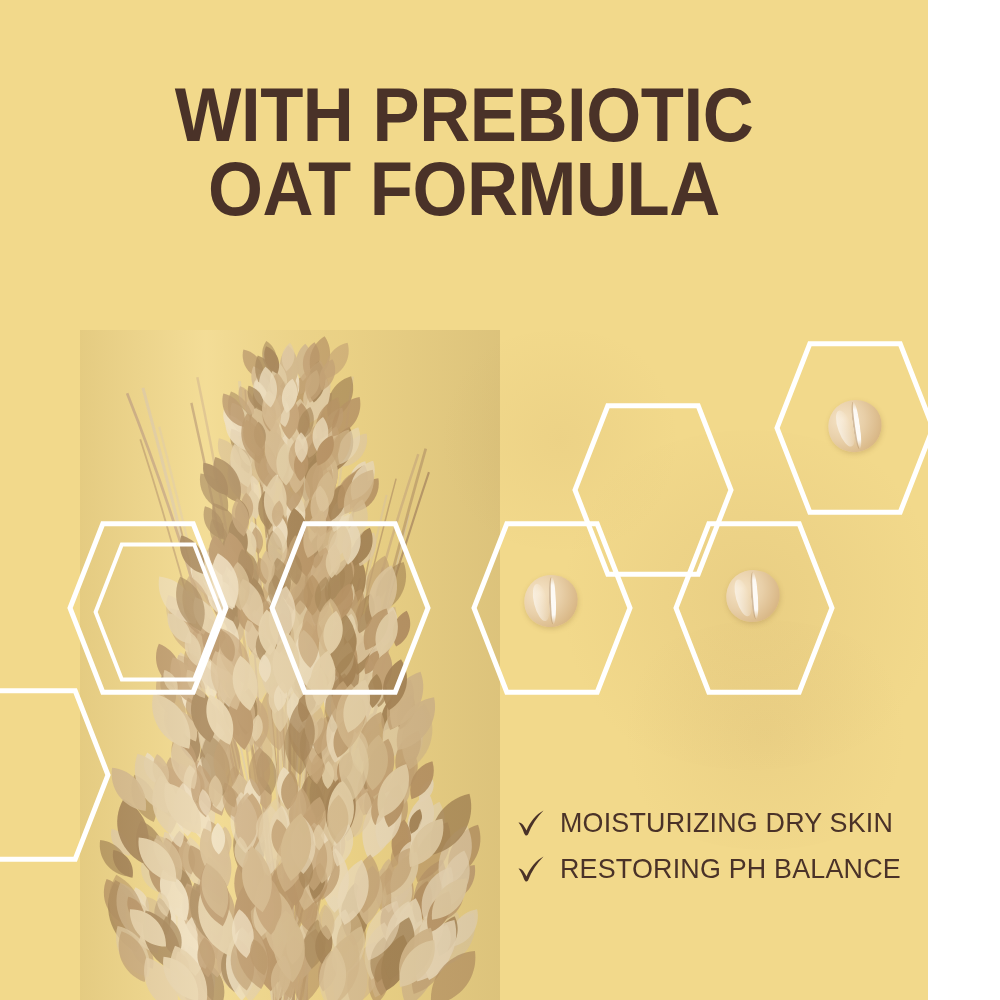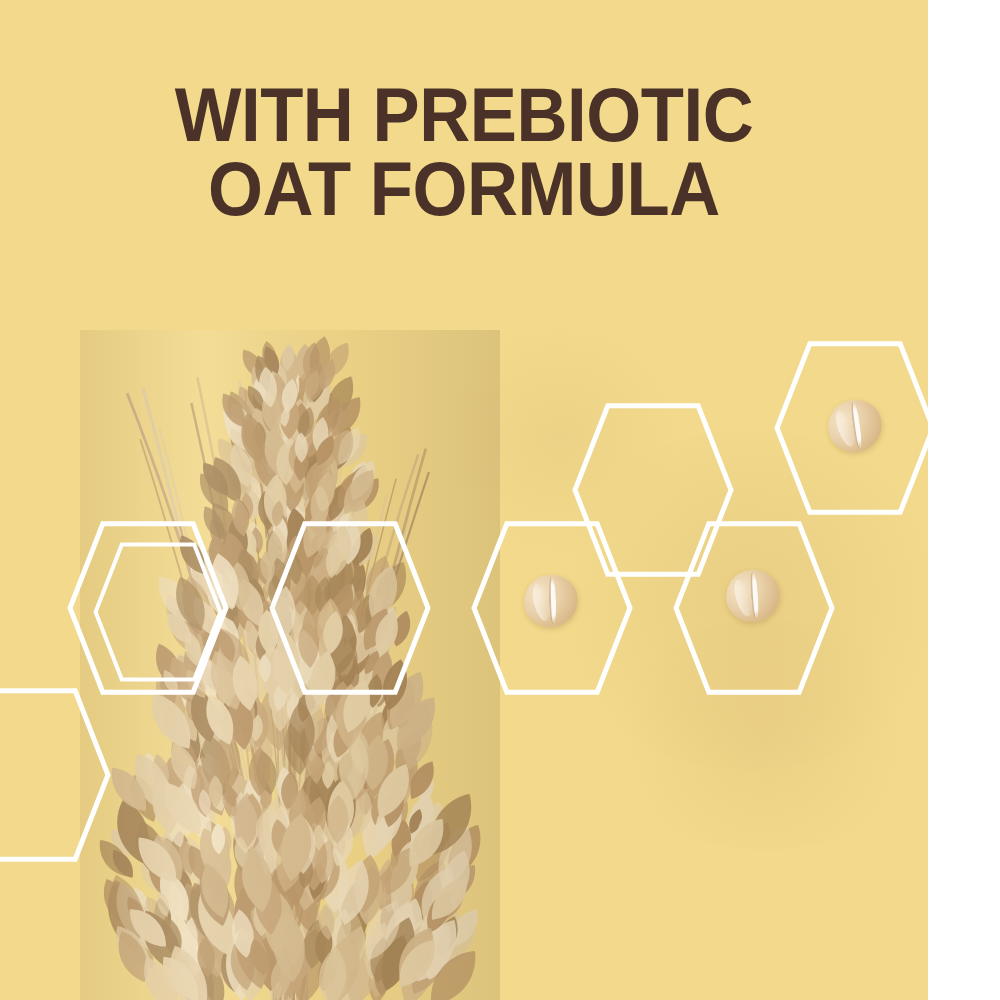--- a/index.html
+++ b/index.html
@@ -1025,17 +1025,33 @@
       </g>
   </svg>
 
   <div class="grain g1"></div>
   <div class="grain g2"></div>
   <div class="grain g3"></div>
 
   <div class="benefits">
 
 
-
+    <div class="benefit">
+      <span class="check">
+        <svg width="30" height="28" viewBox="0 0 30 28">
+          <path d="M2.5 13.5 C5 13 8 16 10.5 21.5 C14 13 20 5.5 27.5 1.5 C21 8 15.5 16.5 12 25.5 C10.5 27.5 9 26.5 8 24 C6.5 19.5 4.5 16 2.5 13.5 Z" fill="#4a3228"></path>
+        </svg>
+      </span>
+      <span class="benefit-label">MOISTURIZING DRY SKIN</span>
+    </div>
+
+    <div class="benefit">
+      <span class="check">
+        <svg width="30" height="28" viewBox="0 0 30 28">
+          <path d="M2.5 13.5 C5 13 8 16 10.5 21.5 C14 13 20 5.5 27.5 1.5 C21 8 15.5 16.5 12 25.5 C10.5 27.5 9 26.5 8 24 C6.5 19.5 4.5 16 2.5 13.5 Z" fill="#4a3228"></path>
+        </svg>
+      </span>
+      <span class="benefit-label">RESTORING PH BALANCE</span>
+    </div>
 
   </div>
 
 </div>
 
 </body></html>

